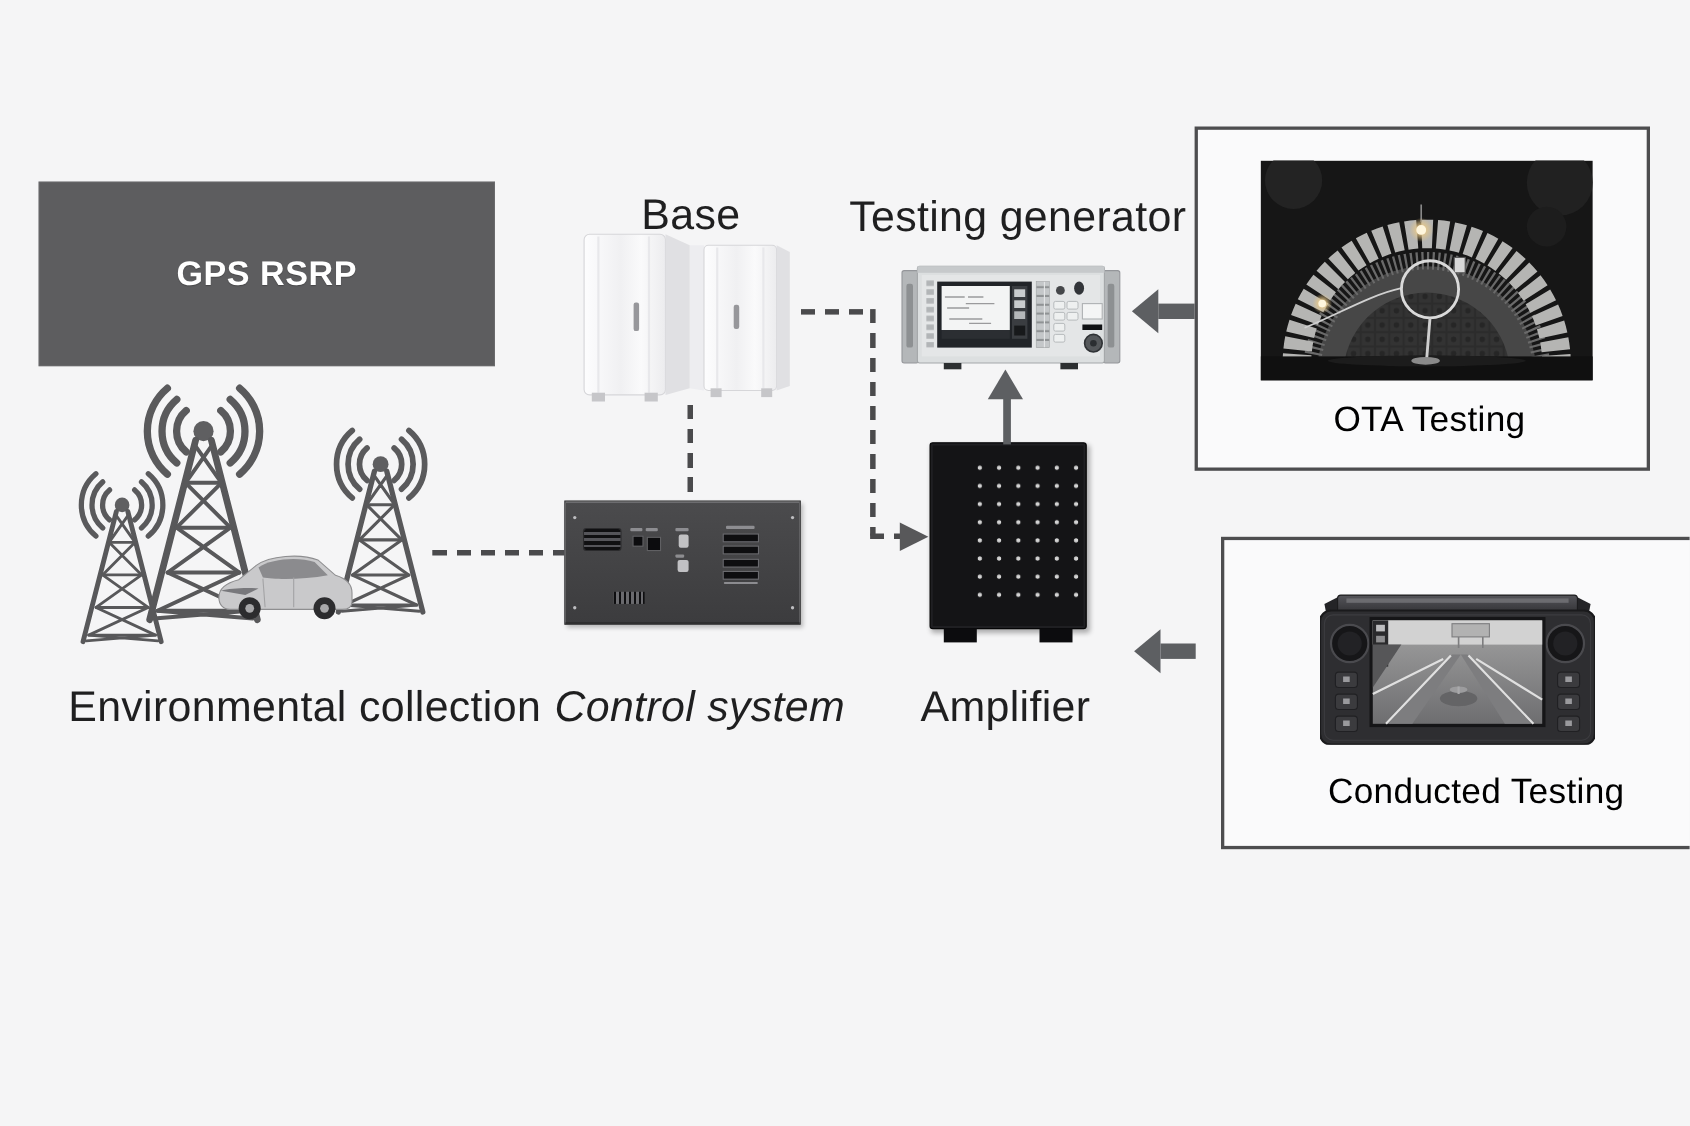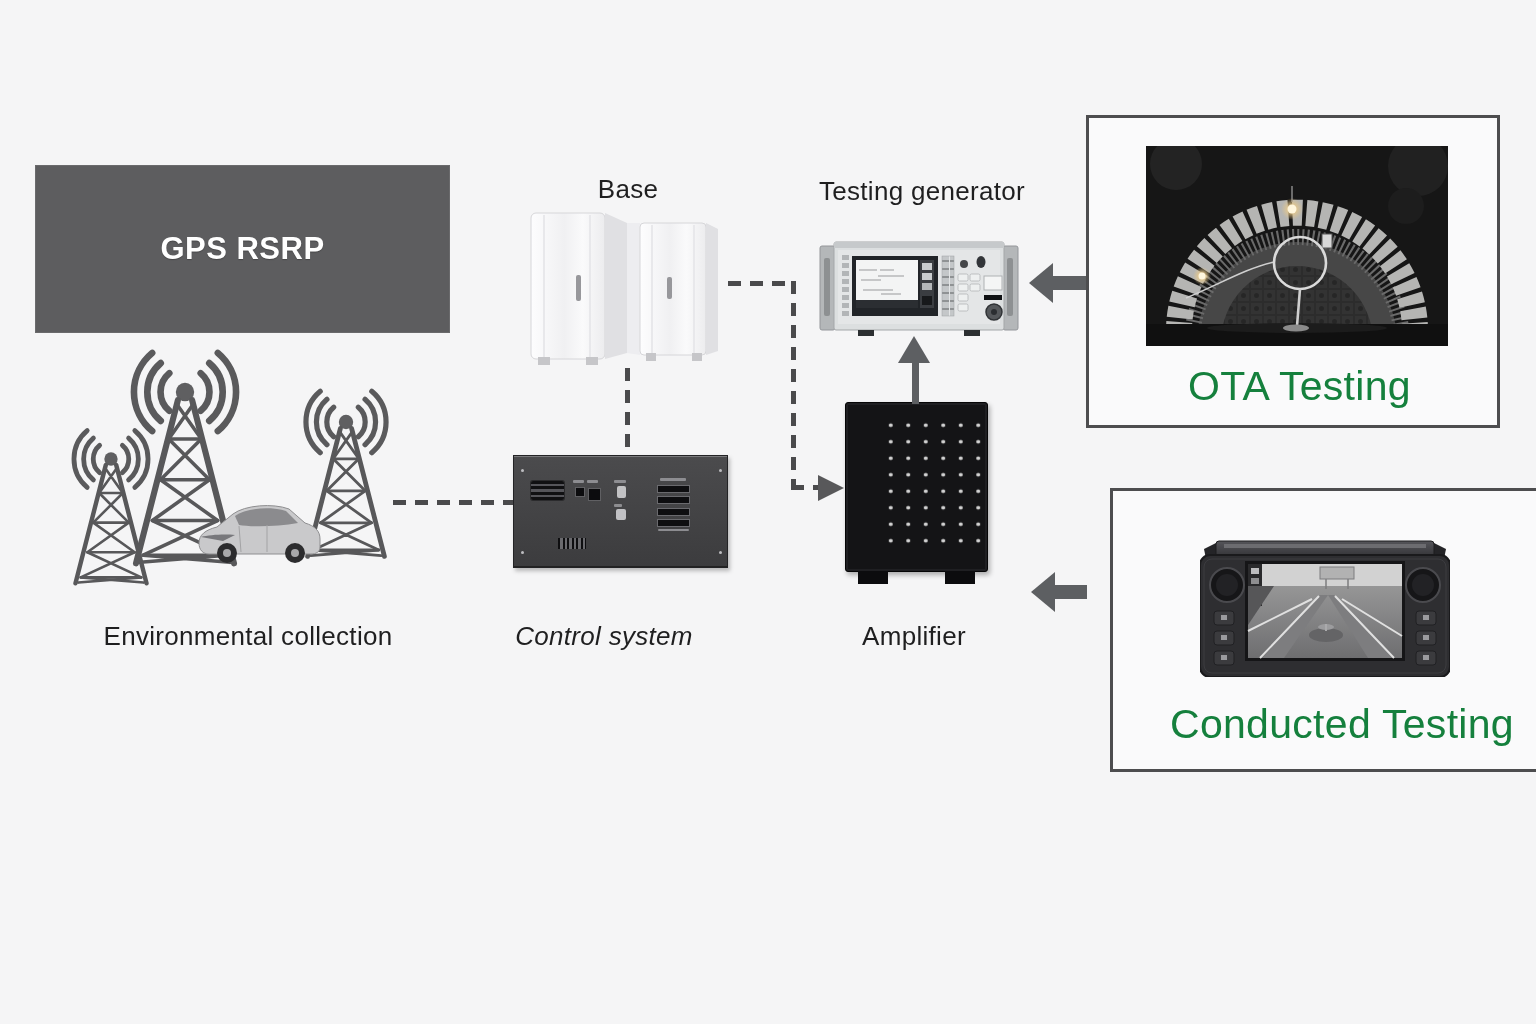--- a/index.html
+++ b/index.html
@@ -21,39 +21,39 @@
     gap:14px;
     box-shadow:0 0 0 1px #6a6a6c inset;
   }
   .info-box span {
     color:#ffffff; font-weight:bold; font-size:31px; letter-spacing:0.5px;
     text-shadow:0 1px 1px rgba(0,0,0,0.25);
   }
 
   
   .diagram-label {
-    font-size:26px; color:#1f1f20; text-align:center; letter-spacing:0.3px;
+    font-size:39px; color:#1f1f20; text-align:center; letter-spacing:0.3px;
     white-space:nowrap;
   }
-  .label-env     { left:48px;  top:621px; width:400px; }
+  .label-env     { left:62px;  top:621px; width:400px; }
   .label-base    { left:528px; top:174px; width:200px; }
   .label-siggen  { left:772px; top:176px; width:300px; }
   .label-control { left:504px; top:621px; width:200px;font-style:italic; }
   .label-amp     { left:814px; top:621px; width:200px;text-align:center; }
 
   
   .panel {
     background:#fafafb;
     border:3px solid #4d4d4f;
   }
   .panel-ota { left:1086px; top:115px; width:414px; height:313px; }
   .panel-conducted { left:1086px; top:488px; width:451px; height:284px;margin-left:24px; }
   .panel-label {
     position:absolute; left:13px; right:0; text-align:center;
-    font-size:41px; color:#15803d; letter-spacing:0.3px;
+    font-size:32px; color:#000000; letter-spacing:0.3px;
   }
   .panel-ota .panel-label { top:245px; }
   .panel-conducted .panel-label { top:210px; }
 
   
   .dash-h { height:5px; background:repeating-linear-gradient(90deg,#4a4a4c 0 13px,transparent 13px 22px); }
   .dash-v { width:5px;  background:repeating-linear-gradient(180deg,#4a4a4c 0 13px,transparent 13px 22px); }
   .dash-env-control  { left:393px; top:500px; width:120px; }
   .dash-base-control { left:625px; top:368px; height:87px; }
   .dash-base-h       { left:728px; top:281px; width:66px; }

